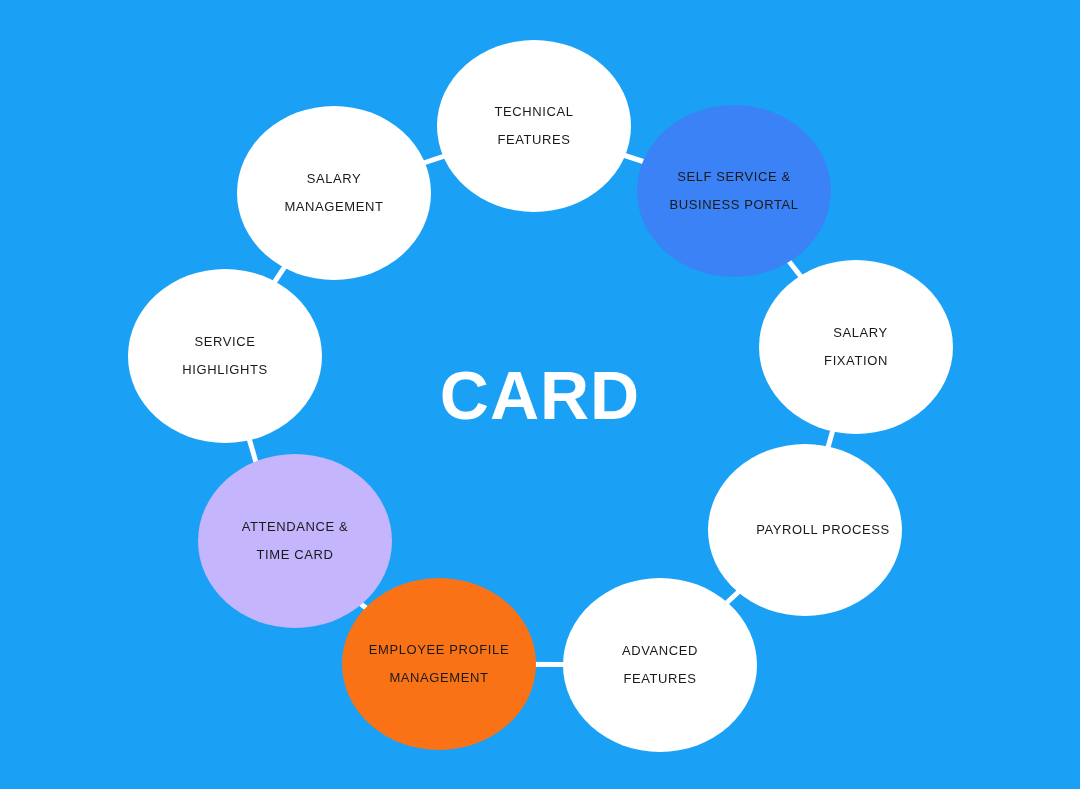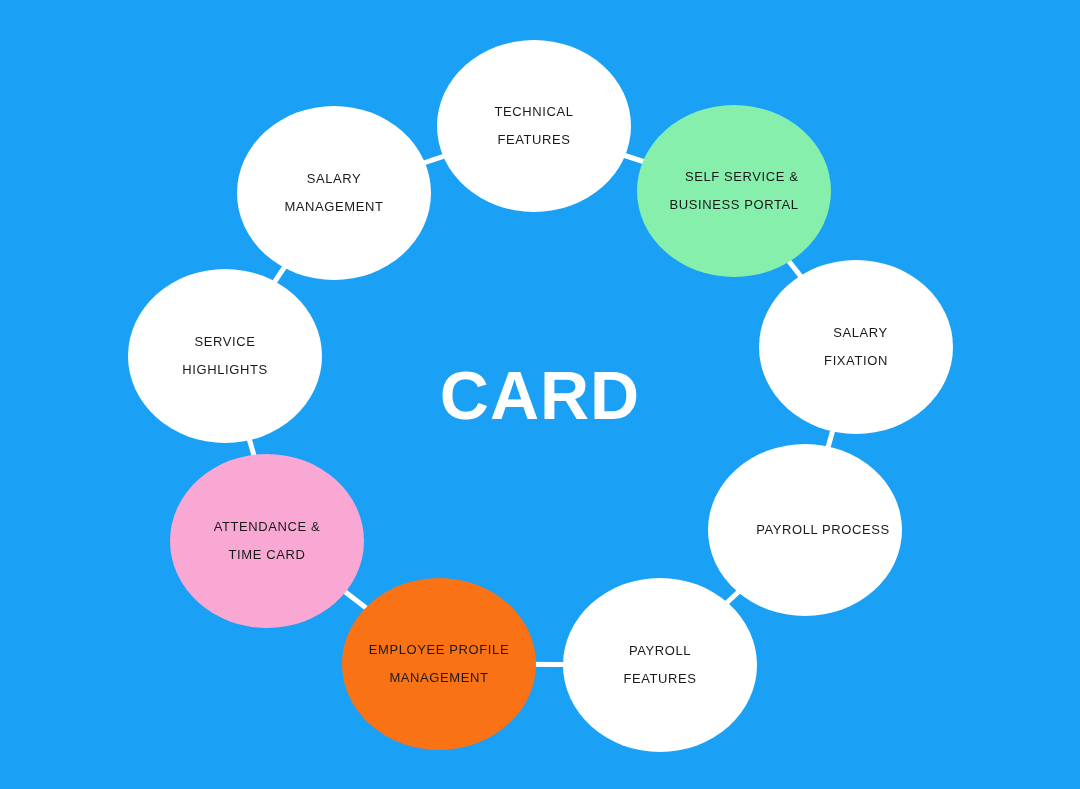--- a/index.html
+++ b/index.html
@@ -53,40 +53,40 @@
       <line x1="225" y1="356" x2="334" y2="193"></line>
       <line x1="334" y1="193" x2="534" y2="126"></line>
     </g>
 </svg>
 
 <div id="nodes">
   <div class="node" style="left: 437px; top: 40px; width: 194px; height: 172px; background: rgb(255, 255, 255);">
     <span class="node-label" style="color: rgb(26, 26, 26);">TECHNICAL
 FEATURES</span>
   </div>
-  <div class="node" style="left: 637px; top: 105px; width: 194px; height: 172px; background: #86efac; text-align: right;">
+  <div class="node" style="left: 637px; top: 105px; width: 194px; height: 172px; background: #3b82f6;">
     <span class="node-label" style="color: rgb(26, 26, 26);">SELF SERVICE &amp;
 BUSINESS PORTAL</span>
   </div>
   <div class="node" style="left: 759px; top: 260px; width: 194px; height: 174px; background: rgb(255, 255, 255);">
     <span class="node-label" style="color: rgb(26, 26, 26); text-align: right;">SALARY
 FIXATION</span>
   </div>
   <div class="node" style="left: 708px; top: 444px; width: 194px; height: 172px; background: rgb(255, 255, 255);">
     <span class="node-label" style="color: rgb(26, 26, 26); margin-left: 36px;">PAYROLL PROCESS</span>
   </div>
   <div class="node" style="left: 563px; top: 578px; width: 194px; height: 174px; background: rgb(255, 255, 255);">
-    <span class="node-label" style="color: rgb(26, 26, 26);">PAYROLL
+    <span class="node-label" style="color: rgb(26, 26, 26);">ADVANCED
 FEATURES</span>
   </div>
   <div class="node" style="left: 342px; top: 578px; width: 194px; height: 172px; background: #f97316;">
     <span class="node-label" style="color: rgb(26, 26, 26);">EMPLOYEE PROFILE
 MANAGEMENT</span>
   </div>
-  <div class="node" style="left: 170px; top: 454px; width: 194px; height: 174px; background: #f9a8d4;">
+  <div class="node" style="left: 198px; top: 454px; width: 194px; height: 174px; background: #c4b5fd;">
     <span class="node-label" style="color: rgb(26, 26, 26);">ATTENDANCE &amp;
 TIME CARD</span>
   </div>
   <div class="node" style="left: 128px; top: 269px; width: 194px; height: 174px; background: rgb(255, 255, 255);">
     <span class="node-label" style="color: rgb(26, 26, 26);">SERVICE
 HIGHLIGHTS</span>
   </div>
   <div class="node" style="left: 237px; top: 106px; width: 194px; height: 174px; background: rgb(255, 255, 255);">
     <span class="node-label" style="color: rgb(26, 26, 26);">SALARY
 MANAGEMENT</span>

